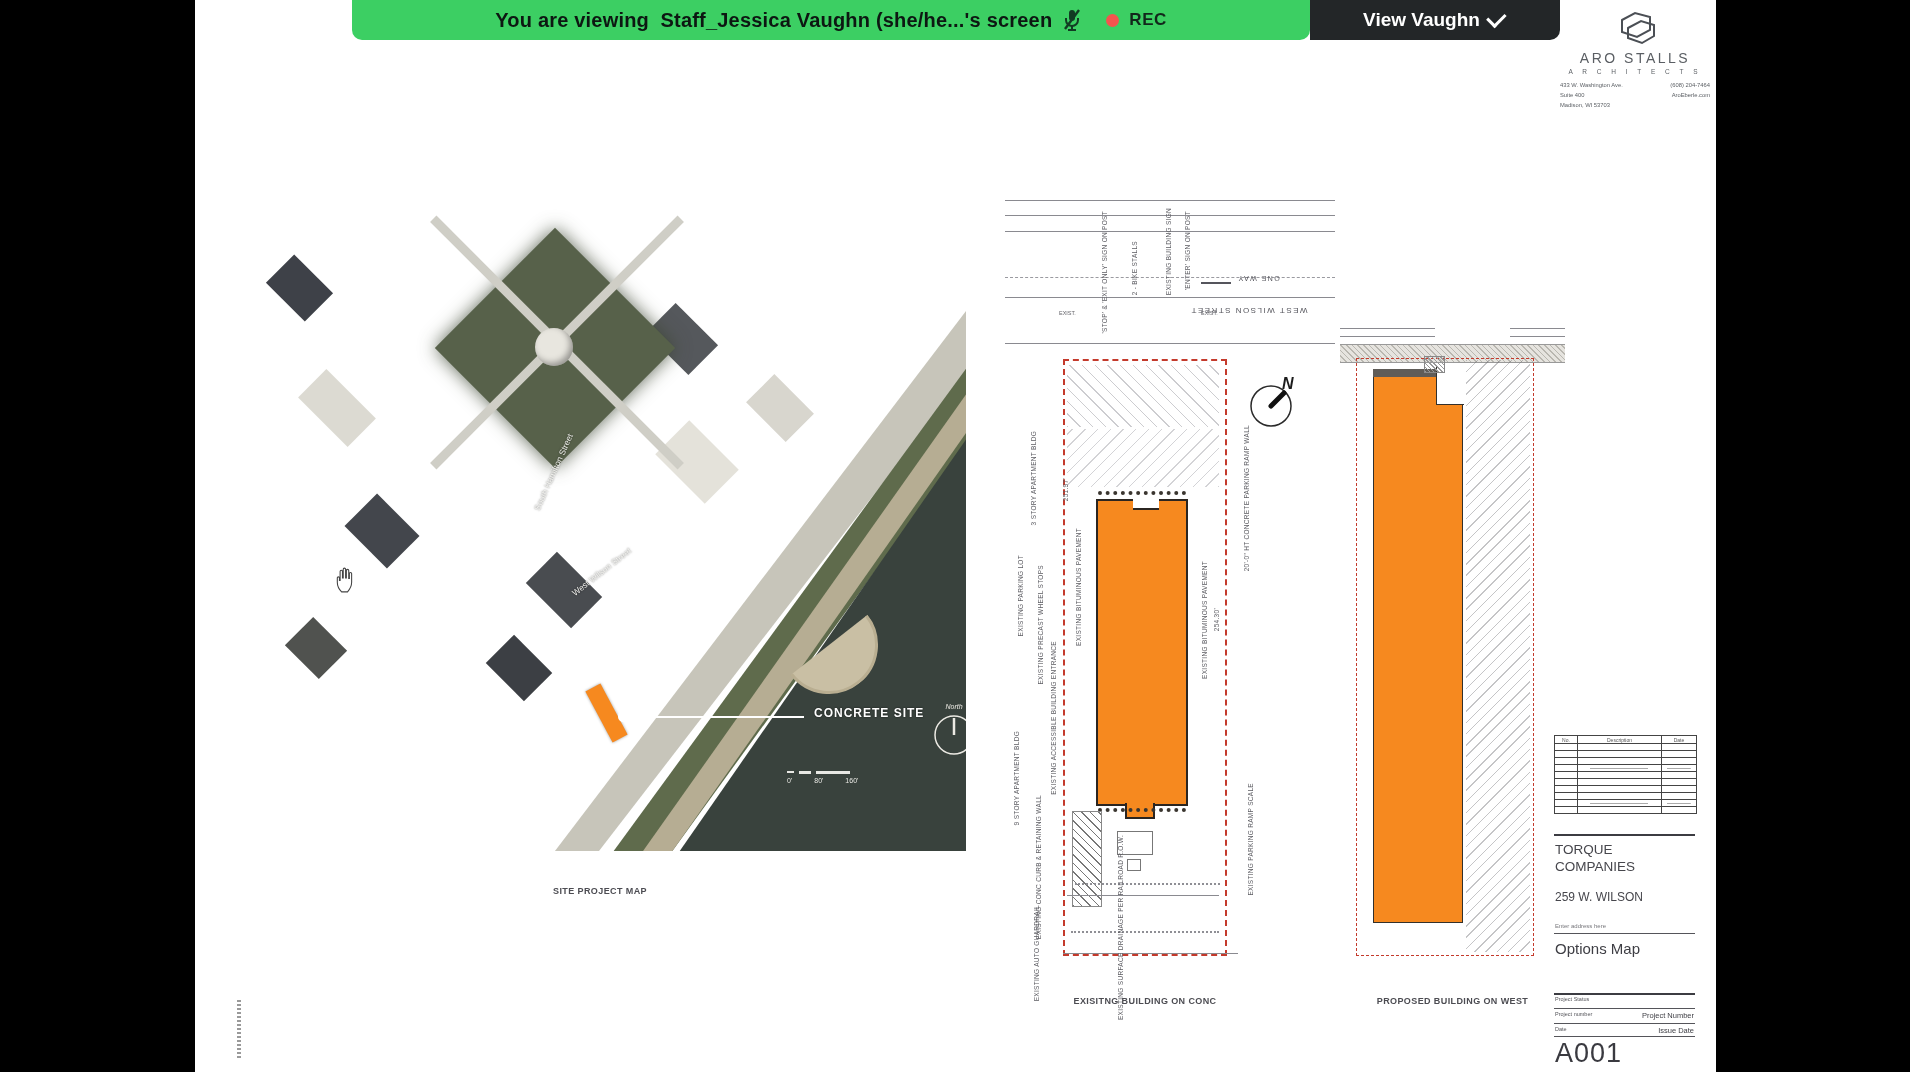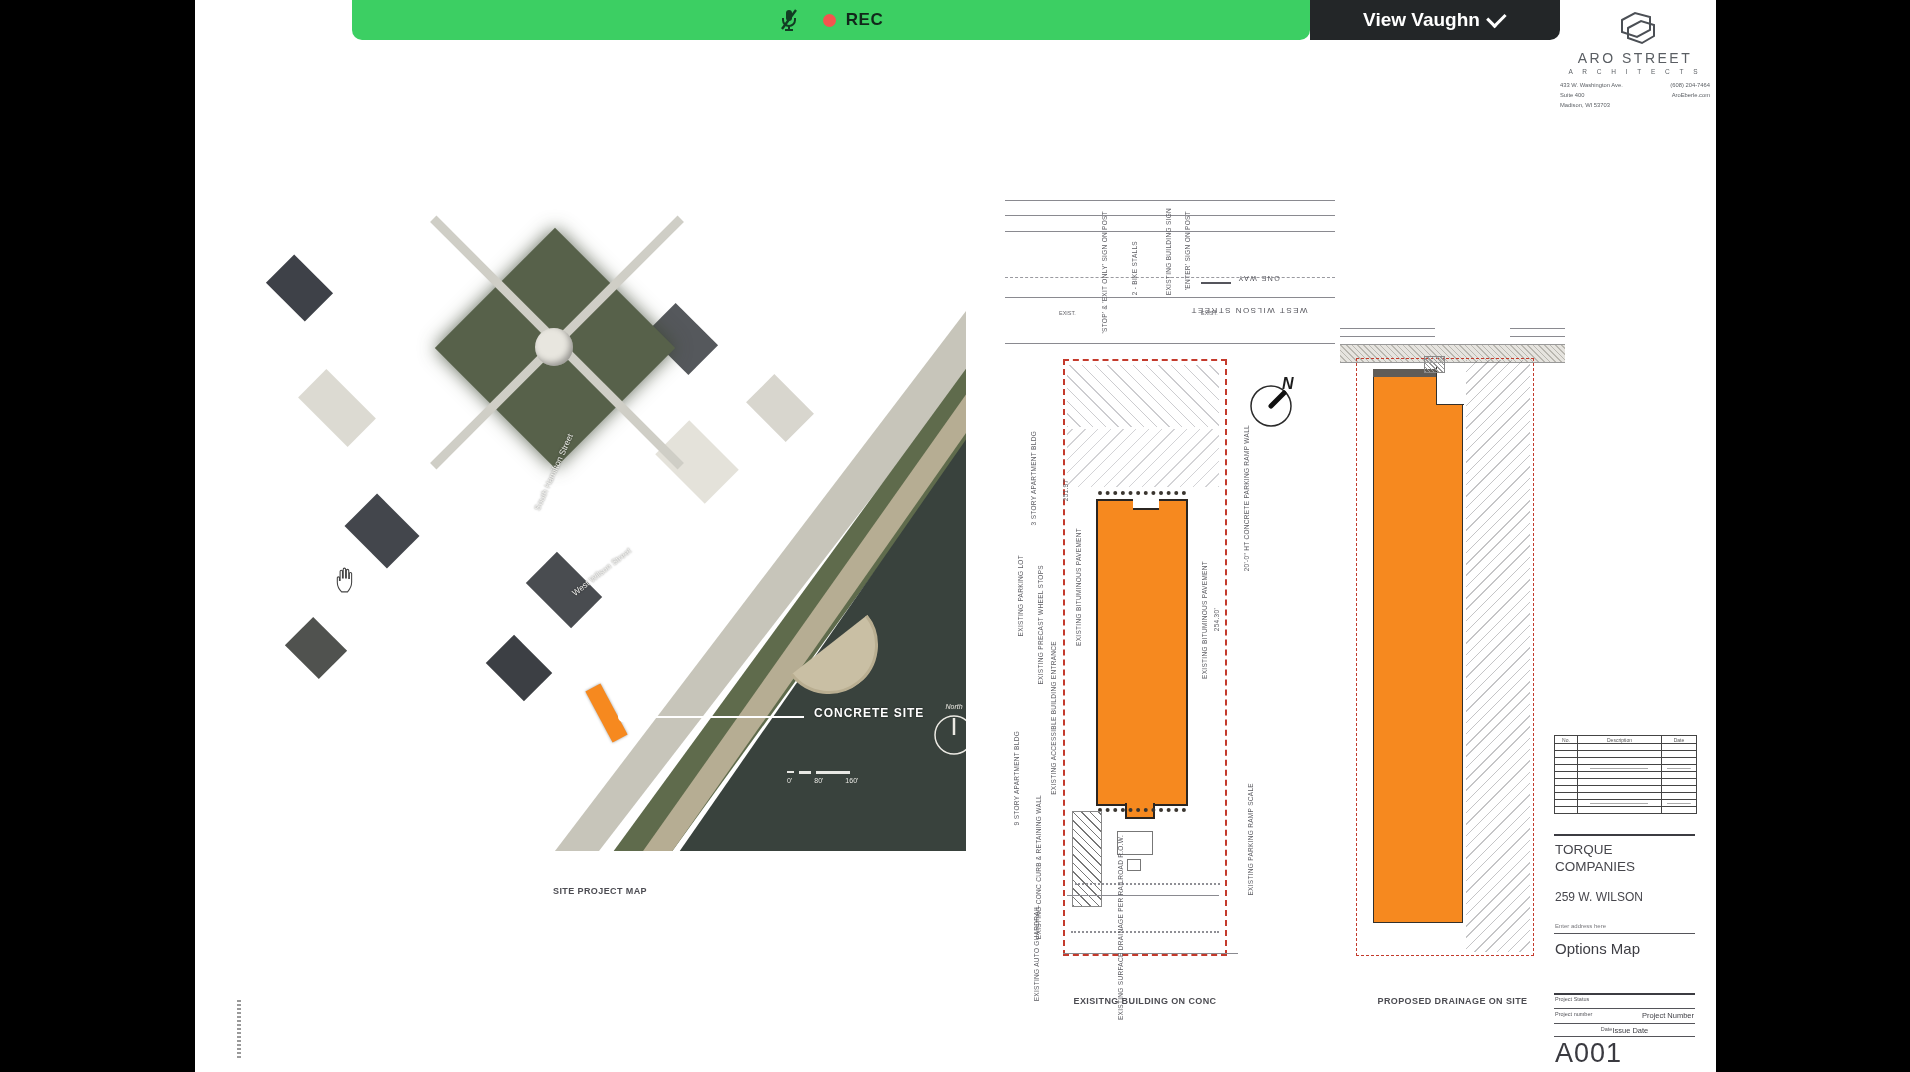--- a/index.html
+++ b/index.html
@@ -156,20 +156,21 @@
 
   .edge-stamp{left:237px;top:1000px;width:4px;height:58px;
         background:repeating-linear-gradient(0deg,#9a9a9a 0 2px,rgba(0,0,0,0) 2px 4px);}
 </style>
 </head>
 <body>
 
 <div id="sheet" class="abs"></div>
 
 <div id="banner" class="abs">
+  <span class="btxt">You are viewing  Staff_Jessica Vaughn (she/he...'s screen</span>
   <svg class="mic" viewBox="0 0 20 24">
     <rect x="7" y="2" width="6" height="11" rx="3" fill="#123c23"></rect>
     <path d="M4 10 v2 a6 6 0 0 0 12 0 v-2" fill="none" stroke="#123c23" stroke-width="2"></path>
     <line x1="10" y1="18" x2="10" y2="22" stroke="#123c23" stroke-width="2"></line>
     <line x1="6" y1="22" x2="14" y2="22" stroke="#123c23" stroke-width="2"></line>
     <line x1="3" y1="21" x2="17" y2="2" stroke="#123c23" stroke-width="2.4"></line>
   </svg>
   <span class="recdot"></span>
   <span class="rec">REC</span>
 </div>
@@ -177,21 +178,21 @@
 <div id="viewopts" class="abs">
   <span>View Vaughn</span>
   <span class="chev"></span>
 </div>
 
 <div id="firm" class="abs">
   <svg width="46" height="40" viewBox="0 0 46 40">
     <path d="M10 12 L23 5 L38 9 L38 22 L25 29 L10 24 Z" fill="none" stroke="#4b4f55" stroke-width="2"></path>
     <path d="M16 20 L29 13 L42 17 L42 28 L30 35 L16 30 Z" fill="none" stroke="#4b4f55" stroke-width="2"></path>
   </svg>
-  <div class="firm-name">ARO STREET</div>
+  <div class="firm-name">ARO STALLS</div>
   <div class="firm-sub">A R C H I T E C T S</div>
   <div class="firm-addr">
     <div class="l">
       <div>433 W. Washington Ave.</div>
       <div>Suite 400</div>
       <div>Madison, WI 53703</div>
     </div>
     <div class="r">
       <div>(608) 204-7464</div>
       <div>AroEberle.com</div>
@@ -330,21 +331,21 @@
   <div class="hline" style="left:0;top:16px;width:95px;"></div>
   <div class="hline" style="left:170px;top:16px;width:55px;"></div>
   <div class="stipple"></div>
   <div class="boundR"></div>
   <div class="hatchR"></div>
   <div class="bldgR"></div>
   <div class="bldgR-cap"></div>
   <div class="bldgR-notch"></div>
   <div class="hatchsqR"></div>
 </div>
-<div class="caption abs" style="left:1340px;top:996px;width:225px;">PROPOSED DRAINAGE ON SITE</div>
+<div class="caption abs" style="left:1340px;top:996px;width:225px;">PROPOSED BUILDING ON WEST</div>
 
 <div id="tblock" class="abs">
   <table id="revtable">
     <tbody>
         <tr>
       <th style="width:18px;">No.</th>
       <th>Description</th>
       <th style="width:30px;">Date</th>
     </tr>
     <tr>
@@ -410,21 +411,21 @@
   <div class="tb-rule" style="top:263px;"></div>
   <div class="kv" style="top:266px;">
       <span class="k">Project Status</span>
     </div>
   <div class="tb-rule-thin" style="top:278px;"></div>
   <div class="kv" style="top:281px;">
     <span class="k">Project number</span>
     <span class="v">Project Number</span>
   </div>
   <div class="tb-rule-thin" style="top:293px;"></div>
-  <div class="kv" style="top:296px;justify-content:center;">
+  <div class="kv" style="top:296px;">
     <span class="k">Date</span>
     <span class="v">Issue Date</span>
   </div>
   <div class="tb-rule-thin" style="top:306px;"></div>
   <div class="sheetno">A001</div>
 </div>
 
 <div class="edge-stamp abs"></div>
 
 </body></html>

